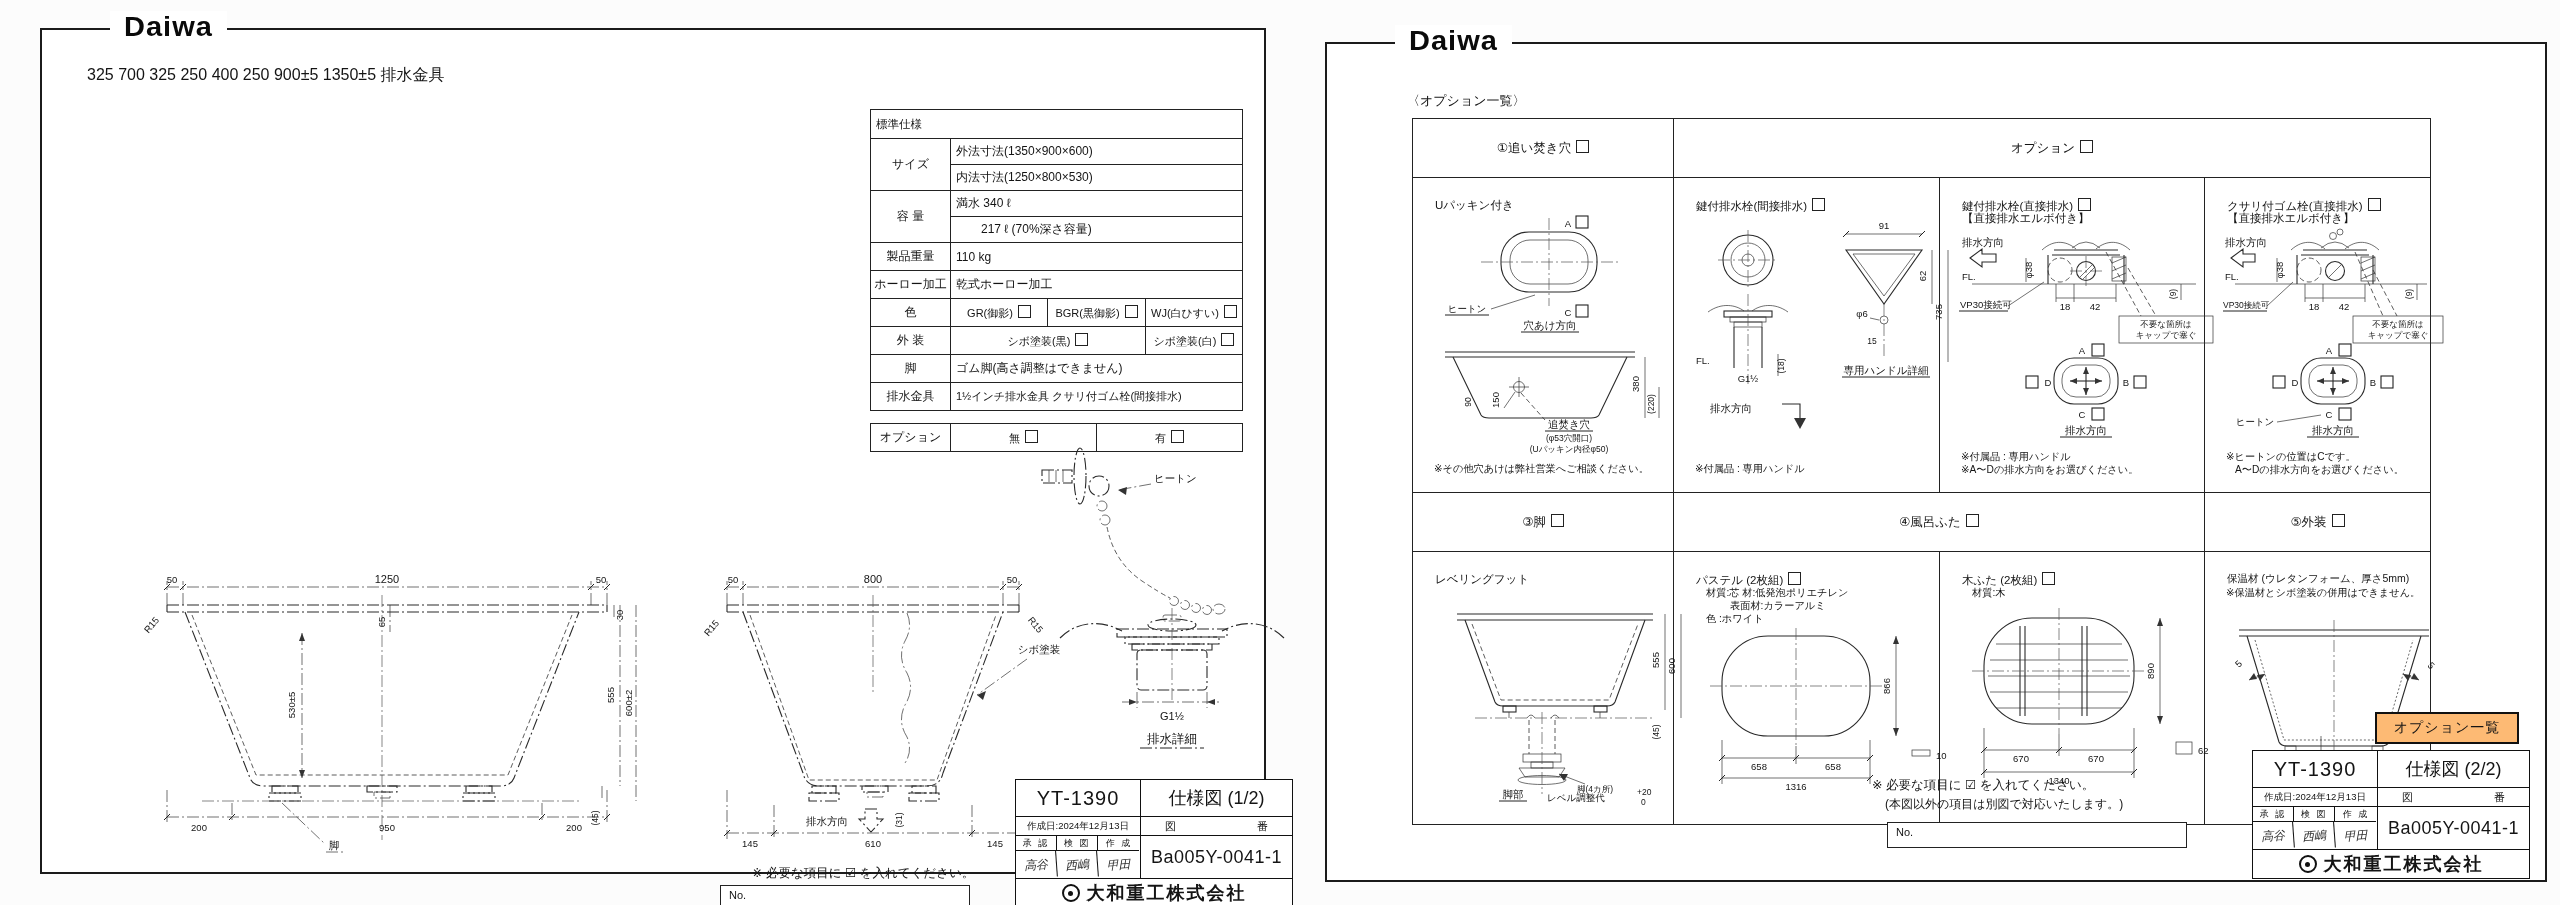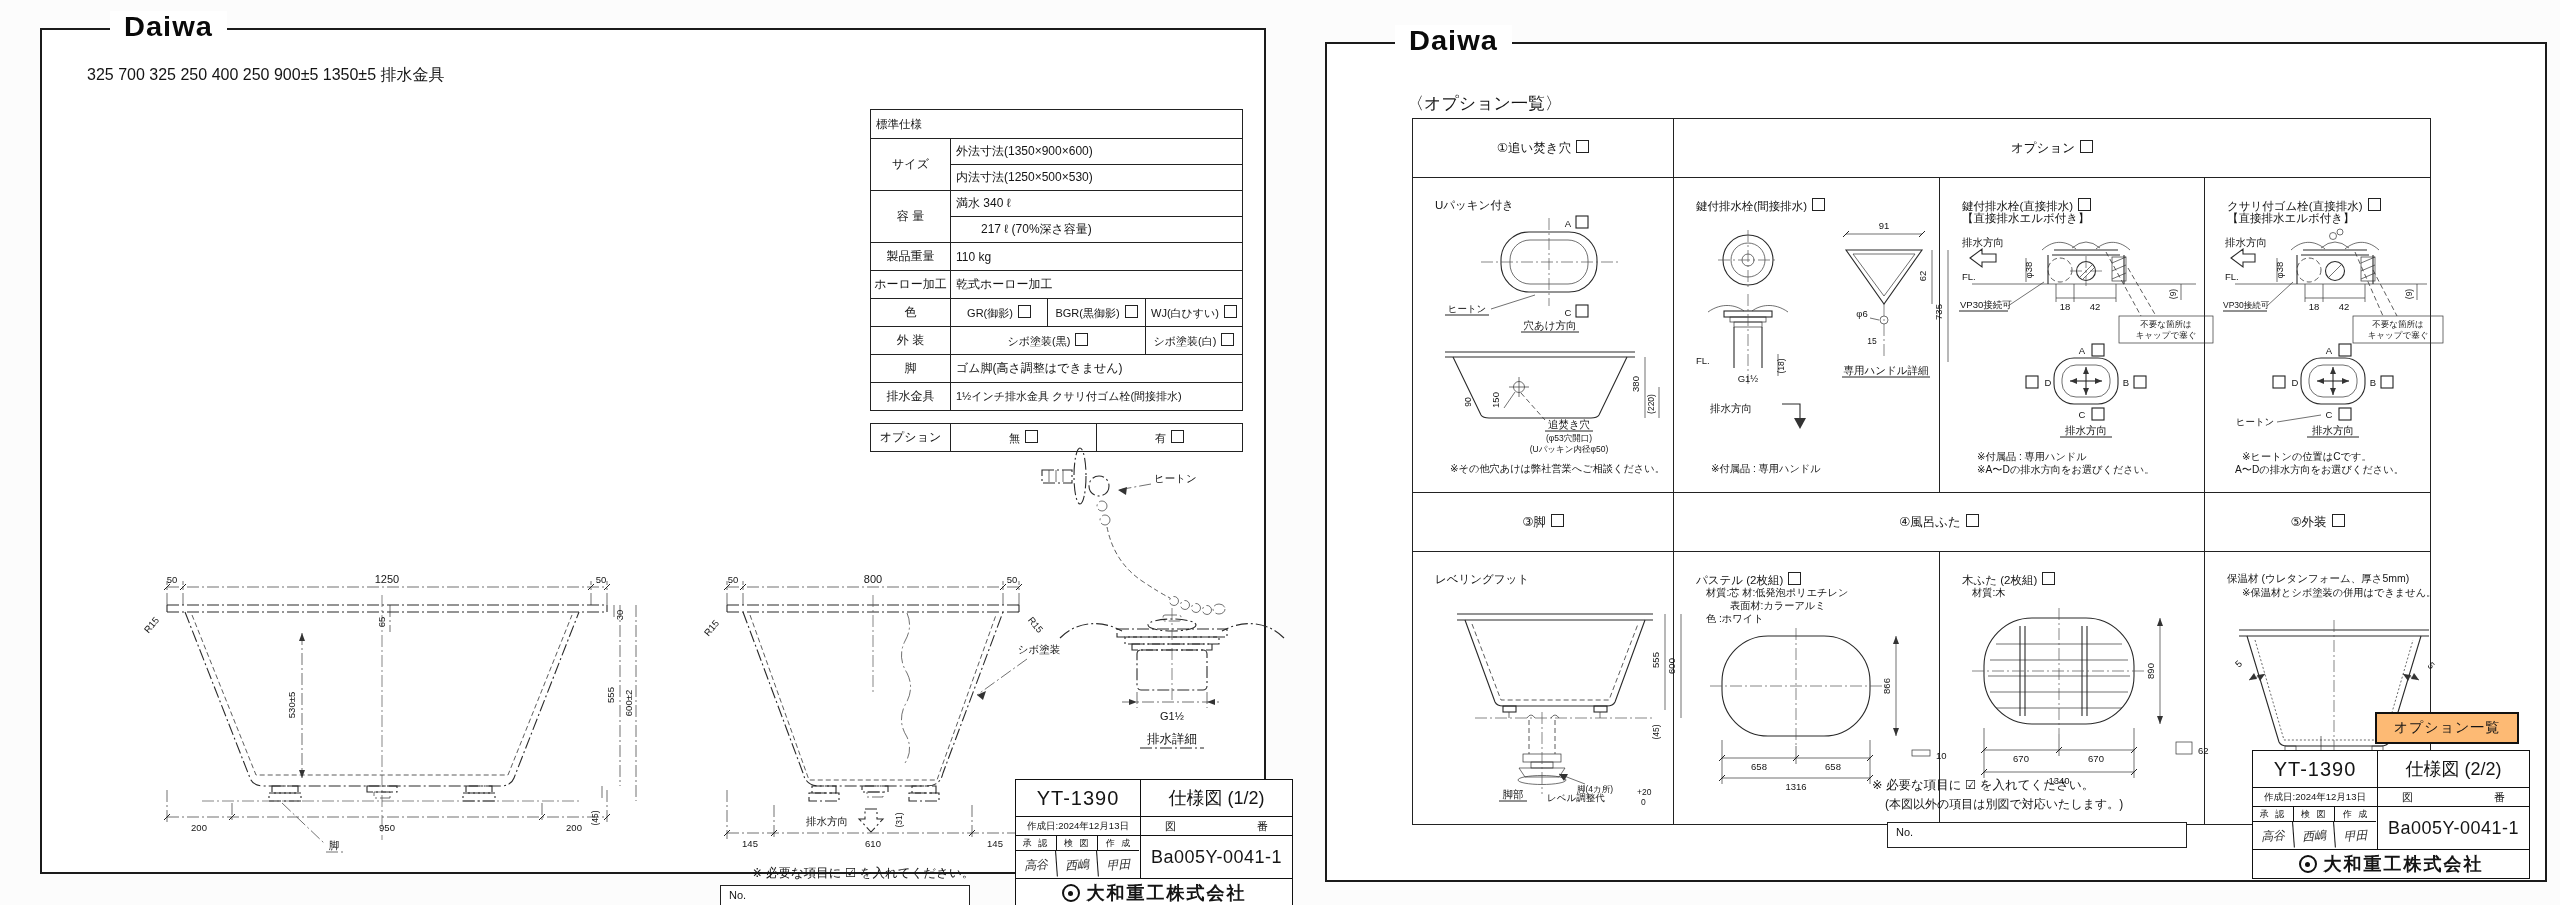--- a/index.html
+++ b/index.html
@@ -60,22 +60,22 @@
   .nobox{position:absolute;border:1.5px solid #222;font-size:11px;padding:3px 0 0 8px;box-sizing:border-box;background:#fff}
   
   .opt-table{border-collapse:collapse;position:absolute;left:85px;top:74px;table-layout:fixed;background:#fff}
   .opt-table td{border:1.4px solid #222;padding:16px;vertical-align:top;background:#fff}
   .opt-table td.h{height:26px;text-align:center;font-size:12.5px;vertical-align:middle}
   .cw{position:relative}
   .cw1{height:282px}.cw2{height:240px}
   .ct{position:absolute;left:6px;top:4px;font-size:11.5px;white-space:nowrap}
   .ct2{position:absolute;left:6px;top:17px;font-size:11.5px;white-space:nowrap}
   .cm{position:absolute;font-size:10.2px;white-space:nowrap}
-  .cn{position:absolute;left:21px;font-size:10.2px;white-space:nowrap}
-  .hdrlab{position:absolute;font-size:17px}
+  .cn{position:absolute;left:5px;font-size:10.2px;white-space:nowrap}
+  .hdrlab{position:absolute;font-size:13px}
   .optbox{position:absolute;border:2px solid #111;display:flex;align-items:center;justify-content:center;font-size:14px;letter-spacing:1px;background:#fdba74}
 </style>
 </head>
 <body>
 
 <div class="page" id="page1">
   <div class="logo">Daiwa</div>
 
   <sv g="" class="abs" style="left:45px;top:35px" width="660" height="475" viewbox="0 0 660 475">
     
@@ -139,21 +139,21 @@
                                                                             </colgroup>
       <tbody>
                                                                               <tr>
                                                                                 <td class="hd" colspan="4">標準仕様</td>
                                                                               </tr>
       <tr>
                                                                                 <td class="lb" rowspan="2">サイズ</td>
           <td colspan="3">外法寸法(1350×900×600)</td>
                                                                               </tr>
       <tr>
-                                                                                <td colspan="3">内法寸法(1250×500×530)</td>
+                                                                                <td colspan="3">内法寸法(1250×800×530)</td>
                                                                               </tr>
       <tr>
                                                                                 <td class="lb" rowspan="2">容 量</td>
           <td colspan="3">満水 340 ℓ</td>
                                                                               </tr>
       <tr>
                                                                                 <td colspan="3" class="ind">217 ℓ (70%深さ容量)</td>
                                                                               </tr>
       <tr>
                                                                                 <td class="lb">製品重量</td>

